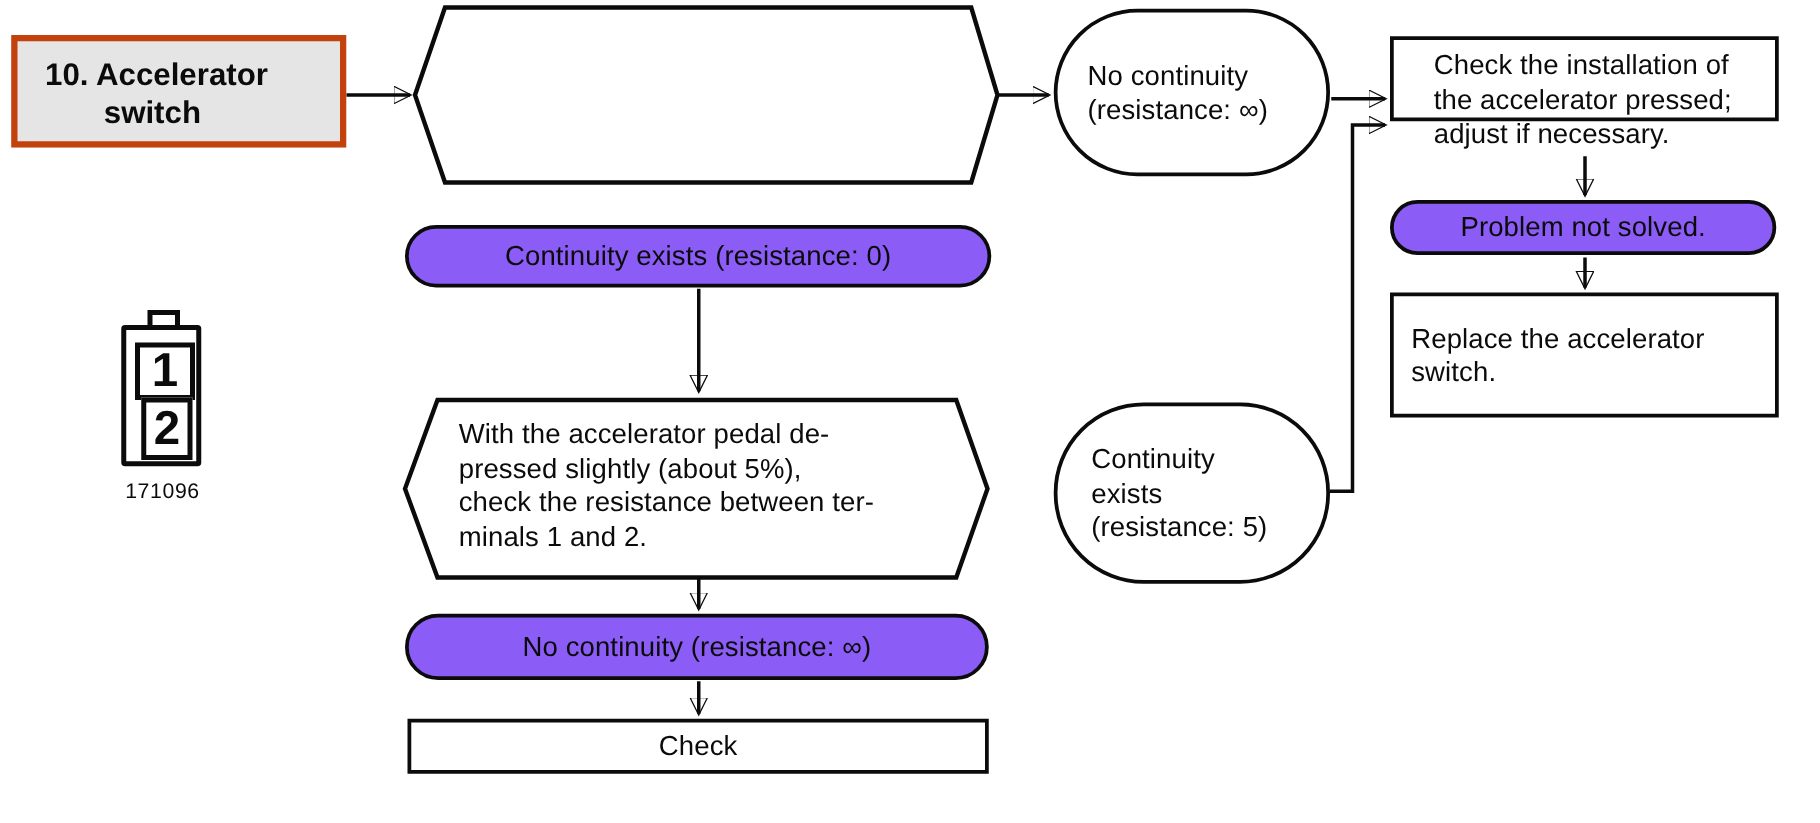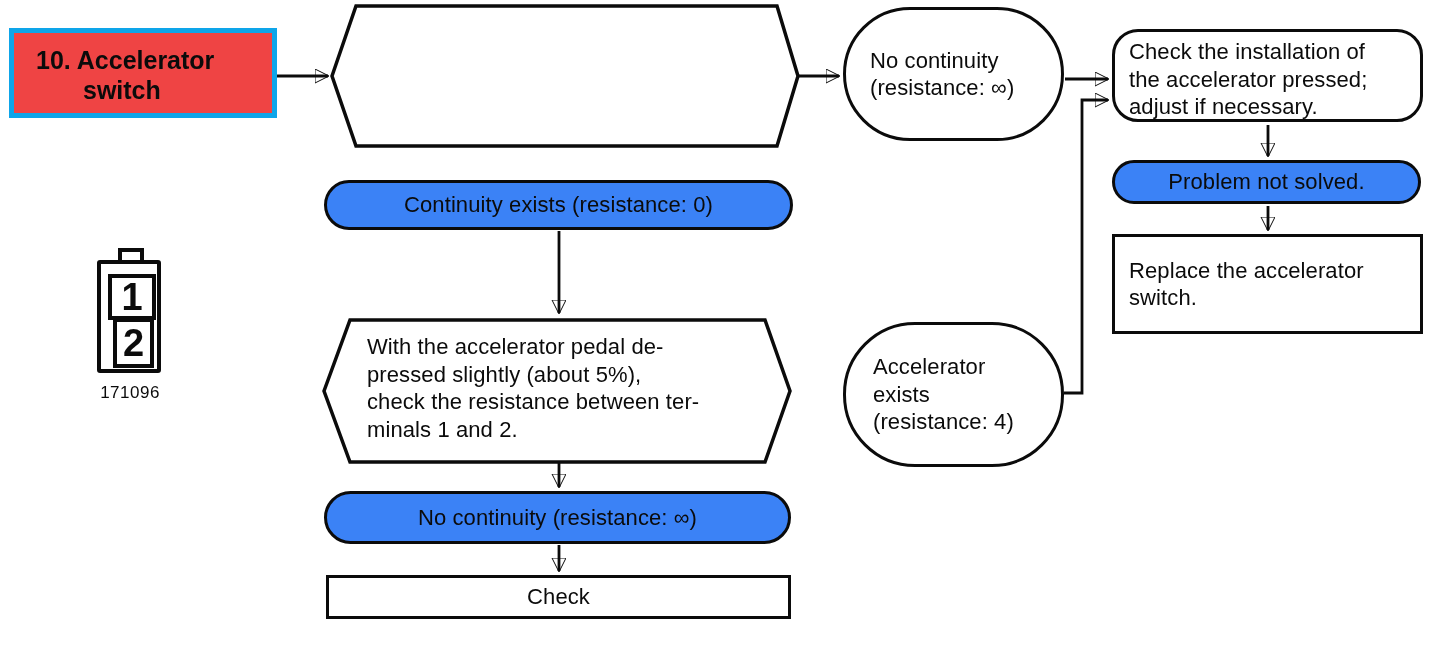--- a/index.html
+++ b/index.html
@@ -11,43 +11,43 @@
     background: #ffffff;
     font-family: "Liberation Sans", sans-serif;
     color: #0b0b0b;
     overflow: hidden;
   }
   .wires { position: absolute; left: 0; top: 0; width: 1456px; height: 658px; }
   .wires path, .wires polygon { fill: none; stroke: #0b0b0b; }
   .node { position: absolute; }
   .txt { font-size: 22px; line-height: 27.5px; letter-spacing: 0.1px; }
   .rect { border: 3.5px solid #0b0b0b; background: #ffffff; }
-  .thick { border: 5px solid #0ea5e9; background: #ef4444; }
-  .pill  { border: 3.5px solid #0b0b0b; background: #3b82f6;
+  .thick { border: 5px solid #c2410c; background: #e5e5e5; }
+  .pill  { border: 3.5px solid #0b0b0b; background: #8b5cf6;
            display: flex; align-items: center; justify-content: center; }
   .oval  { border: 3.5px solid #0b0b0b; background: #ffffff;
            display: flex; flex-direction: column; justify-content: center; }
   .vcenter { display: flex; flex-direction: column; justify-content: center; }
   .bold { font-weight: bold; }
 
   
   #start-box   { left: 9px;    top: 28px;  width: 268px; height: 90px;
                  font-size: 25px; line-height: 30px; padding: 12px 0 0 22px; }
   #start-line2 { margin-left: 47px; }
 
   #hex1-text   { left: 371px;  top: 30px;  width: 415px; }
   #hex2-text   { left: 367px;  top: 333px; width: 425px; }
 
   #oval1       { left: 843px;  top: 7px;   width: 221px; height: 134px;
                  border-radius: 71px; padding-left: 24px; }
   #oval2       { left: 843px;  top: 322px; width: 221px; height: 145px;
                  border-radius: 72px; padding-left: 27px; }
 
-  #action1     { left: 1112px; top: 29px;  width: 311px; height: 93px;
-                 padding: 6px 0 0 14px; border-radius: 26px; }
+  #action1     { left: 1112px; top: 29px;  width: 311px; height: 68px;
+                 padding: 6px 0 0 32px; }
   #pill-pns    { left: 1112px; top: 160px; width: 309px; height: 44px;
                  border-radius: 22px; }
   #action2     { left: 1112px; top: 234px; width: 311px; height: 100px;
                  padding-left: 14px; }
 
   #pill-cont   { left: 324px;  top: 180px; width: 469px; height: 50px;
                  border-radius: 25px; }
   #pill-nocont { left: 324px;  top: 491px; width: 467px; height: 53px;
                  border-radius: 27px; }
   #normal-box  { left: 326px;  top: 575px; width: 465px; height: 44px;
@@ -127,23 +127,23 @@
   </div>
 
   <div class="node txt" id="hex2-text">
     <div>With the accelerator pedal de-</div>
     <div>pressed slightly (about 5%),</div>
     <div>check the resistance between ter-</div>
     <div>minals 1 and 2.</div>
   </div>
 
   <div class="node oval txt" id="oval2">
-    <div>Accelerator</div>
+    <div>Continuity</div>
     <div>exists</div>
-    <div>(resistance: 4)</div>
+    <div>(resistance: 5)</div>
   </div>
 
   <div class="node pill txt" id="pill-nocont">
     <span>No continuity (resistance: ∞)</span>
   </div>
 
   <div class="node rect txt" id="normal-box">
     <span>Check</span>
   </div>
 

